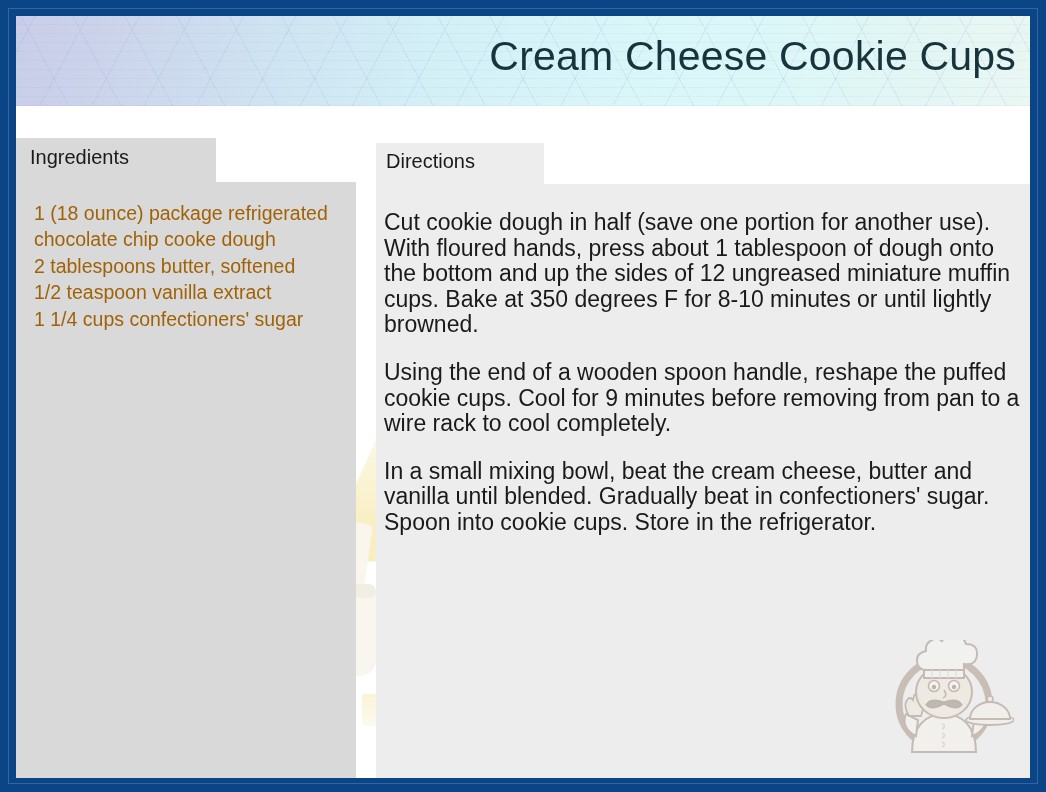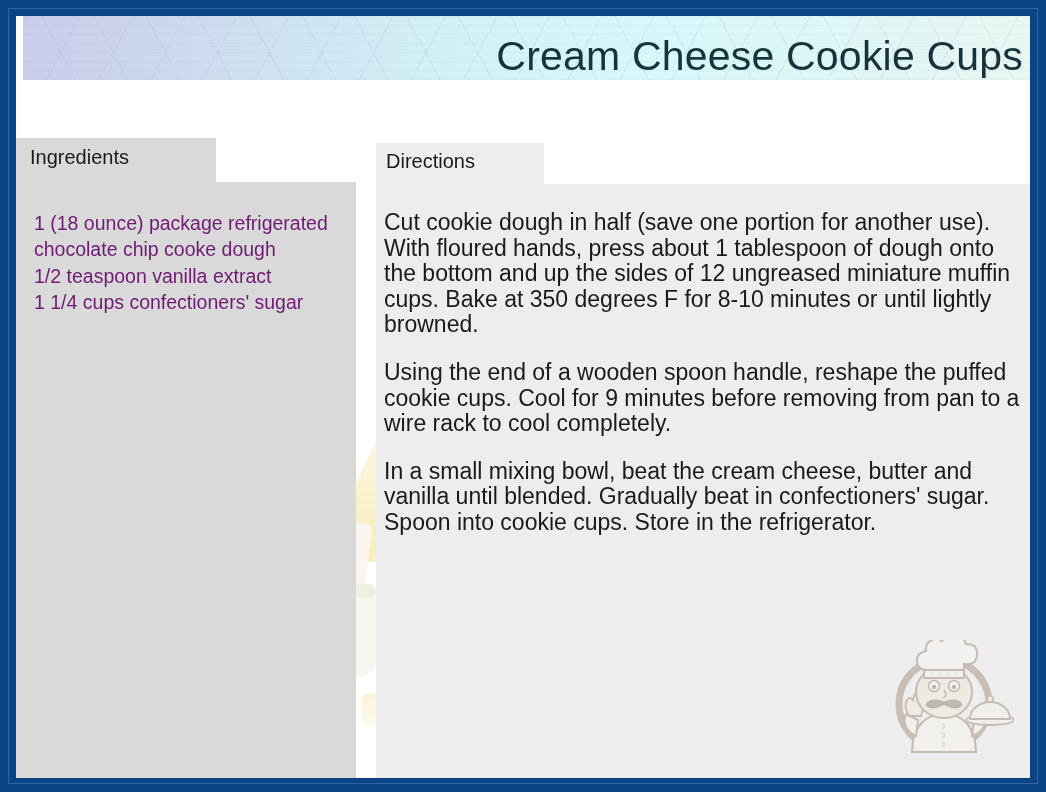--- a/index.html
+++ b/index.html
@@ -34,22 +34,22 @@
     position: absolute;
     left: 16px; top: 16px;
     width: 1014px; height: 762px;
     background: #ffffff;
     overflow: hidden;
   }
 
   
   #banner {
     position: absolute;
-    left: 7px; top: 0;
-    width: 1014px; height: 64px;
+    left: 0; top: 0;
+    width: 1014px; height: 90px;
     background:
       repeating-linear-gradient(62deg,
         rgba(150,155,200,0.17) 0px, rgba(150,155,200,0.17) 1px,
         rgba(255,255,255,0) 1px, rgba(255,255,255,0) 46px),
       repeating-linear-gradient(-62deg,
         rgba(150,155,200,0.17) 0px, rgba(150,155,200,0.17) 1px,
         rgba(255,255,255,0) 1px, rgba(255,255,255,0) 46px),
       repeating-linear-gradient(0deg,
         rgba(120,140,190,0.07) 0px, rgba(120,140,190,0.07) 1px,
         rgba(255,255,255,0) 1px, rgba(255,255,255,0) 9px),
@@ -114,25 +114,25 @@
     font-weight: 400;
     color: #1a1a1a;
     white-space: nowrap;
   }
   #ingredients-heading { left: 14px; top: 130px; }
   #directions-heading  { left: 370px; top: 134px; }
 
   
   #ingredients-list {
     position: absolute;
-    left: 18px; top: 194px;
+    left: 18px; top: 184px;
     width: 332px;
     font-size: 19.5px;
     line-height: 26.4px;
-    color: #701a75;
+    color: #a16207;
   }
   #ingredients-list li { list-style: none; }
 
   
   #directions-body {
     position: absolute;
     left: 368px; top: 194px;
     width: 644px;
     font-size: 23px;
     line-height: 25.6px;
@@ -222,20 +222,21 @@
       <div class="ch" style="left:520px;top:112px;width:28px;height:26px;background:#f0dc8e;border-radius:3px;"></div>
       <div class="ch" style="left:102px;top:92px;width:32px;height:30px;background:#f2df94;border-radius:3px;"></div>
     </div>
 
     <div id="ingredients-panel"></div>
     <div id="ingredients-tab"></div>
     <div class="section-heading" id="ingredients-heading">Ingredients</div>
 
     <ul id="ingredients-list">
       <li>1 (18 ounce) package refrigerated chocolate chip cooke dough</li>
+      <li>2 tablespoons butter, softened</li>
       <li>1/2 teaspoon vanilla extract</li>
       <li>1 1/4 cups confectioners' sugar</li>
     </ul>
 
     <div id="directions-panel"></div>
     <div id="directions-tab"></div>
     <div class="section-heading" id="directions-heading">Directions</div>
 
     <div id="directions-body">
       <p>Cut cookie dough in half (save one portion for another use). With floured hands, press about 1 tablespoon of dough onto the bottom and up the sides of 12 ungreased miniature muffin cups. Bake at 350 degrees F for 8-10 minutes or until lightly browned.</p>

